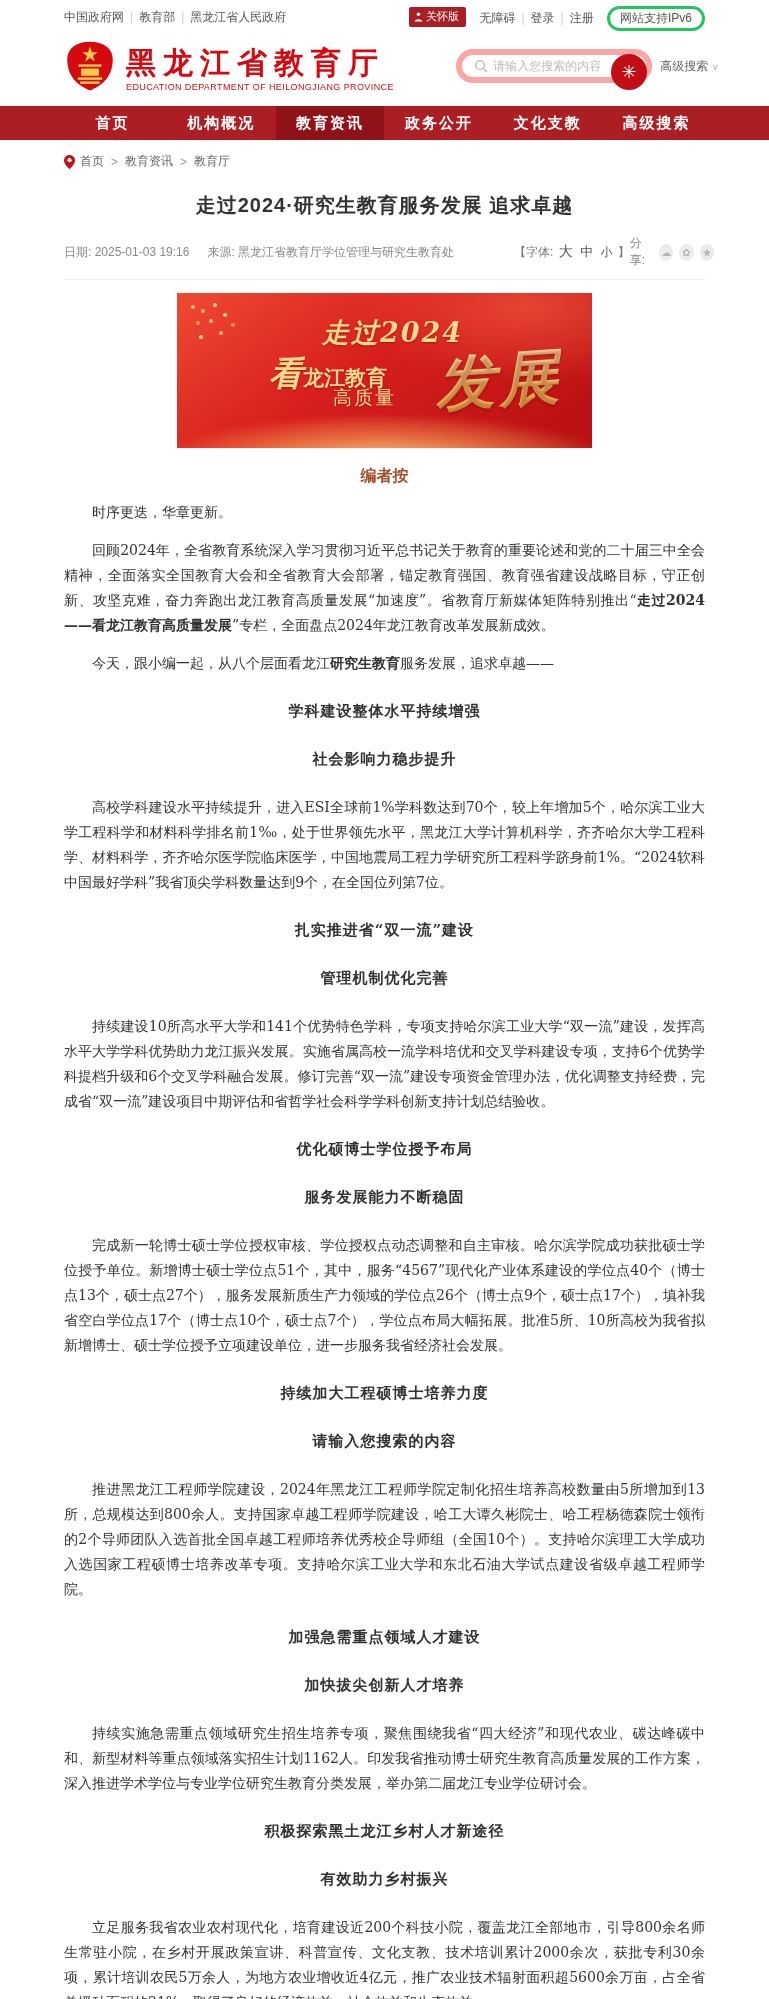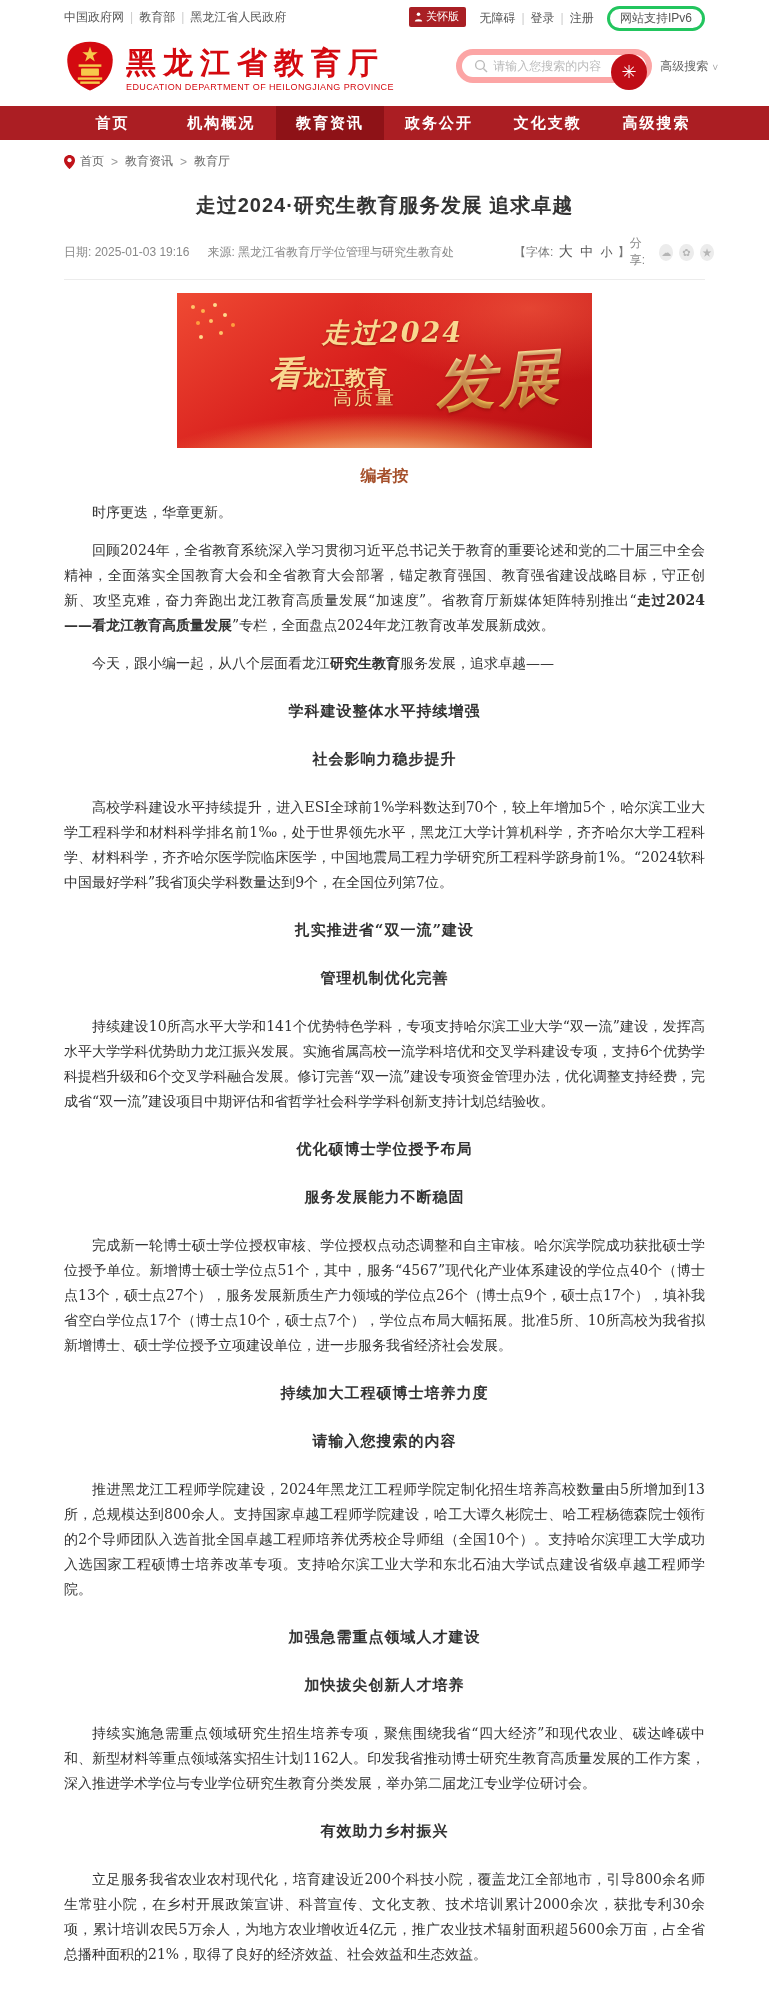--- a/index.html
+++ b/index.html
@@ -260,16 +260,17 @@
       <p class="para"><span>持续建设10所高水平大学和141个优势特色学科，专项支持哈尔滨工业大学“双一流”建设，发挥高水平大学学科优势助力龙江振兴发展。实施省属高校一流学科培优和交叉学科建设专项，支持6个优势学科提档升级和6个交叉学科融合发展。修订完善“双一流”建设专项资金管理办法，优化调整支持经费，完成省“双一流”建设项目中期评估和省哲学社会科学学科创新支持计划总结验收。</span></p>
       <h3 class="section-heading"><span>优化硕博士学位授予布局</span></h3>
       <h3 class="section-heading"><span>服务发展能力不断稳固</span></h3>
       <p class="para"><span>完成新一轮博士硕士学位授权审核、学位授权点动态调整和自主审核。哈尔滨学院成功获批硕士学位授予单位。新增博士硕士学位点51个，其中，服务“4567”现代化产业体系建设的学位点40个（博士点13个，硕士点27个），服务发展新质生产力领域的学位点26个（博士点9个，硕士点17个），填补我省空白学位点17个（博士点10个，硕士点7个），学位点布局大幅拓展。批准5所、10所高校为我省拟新增博士、硕士学位授予立项建设单位，进一步服务我省经济社会发展。</span></p>
       <h3 class="section-heading"><span>持续加大工程硕博士培养力度</span></h3>
       <h3 class="section-heading"><span>请输入您搜索的内容</span></h3>
       <p class="para"><span>推进黑龙江工程师学院建设，2024年黑龙江工程师学院定制化招生培养高校数量由5所增加到13所，总规模达到800余人。支持国家卓越工程师学院建设，哈工大谭久彬院士、哈工程杨德森院士领衔的2个导师团队入选首批全国卓越工程师培养优秀校企导师组（全国10个）。支持哈尔滨理工大学成功入选国家工程硕博士培养改革专项。支持哈尔滨工业大学和东北石油大学试点建设省级卓越工程师学院。</span></p>
       <h3 class="section-heading"><span>加强急需重点领域人才建设</span></h3>
       <h3 class="section-heading"><span>加快拔尖创新人才培养</span></h3>
       <p class="para"><span>持续实施急需重点领域研究生招生培养专项，聚焦围绕我省“四大经济”和现代农业、碳达峰碳中和、新型材料等重点领域落实招生计划1162人。印发我省推动博士研究生教育高质量发展的工作方案，深入推进学术学位与专业学位研究生教育分类发展，举办第二届龙江专业学位研讨会。</span></p>
+      <h3 class="section-heading"><span>积极探索黑土龙江乡村人才新途径</span></h3>
       <h3 class="section-heading"><span>有效助力乡村振兴</span></h3>
       <p class="para"><span>立足服务我省农业农村现代化，培育建设近200个科技小院，覆盖龙江全部地市，引导800余名师生常驻小院，在乡村开展政策宣讲、科普宣传、文化支教、技术培训累计2000余次，获批专利30余项，累计培训农民5万余人，为地方农业增收近4亿元，推广农业技术辐射面积超5600余万亩，占全省总播种面积的21%，取得了良好的经济效益、社会效益和生态效益。</span></p>
     </div>
 </div>
 
 </body></html>

